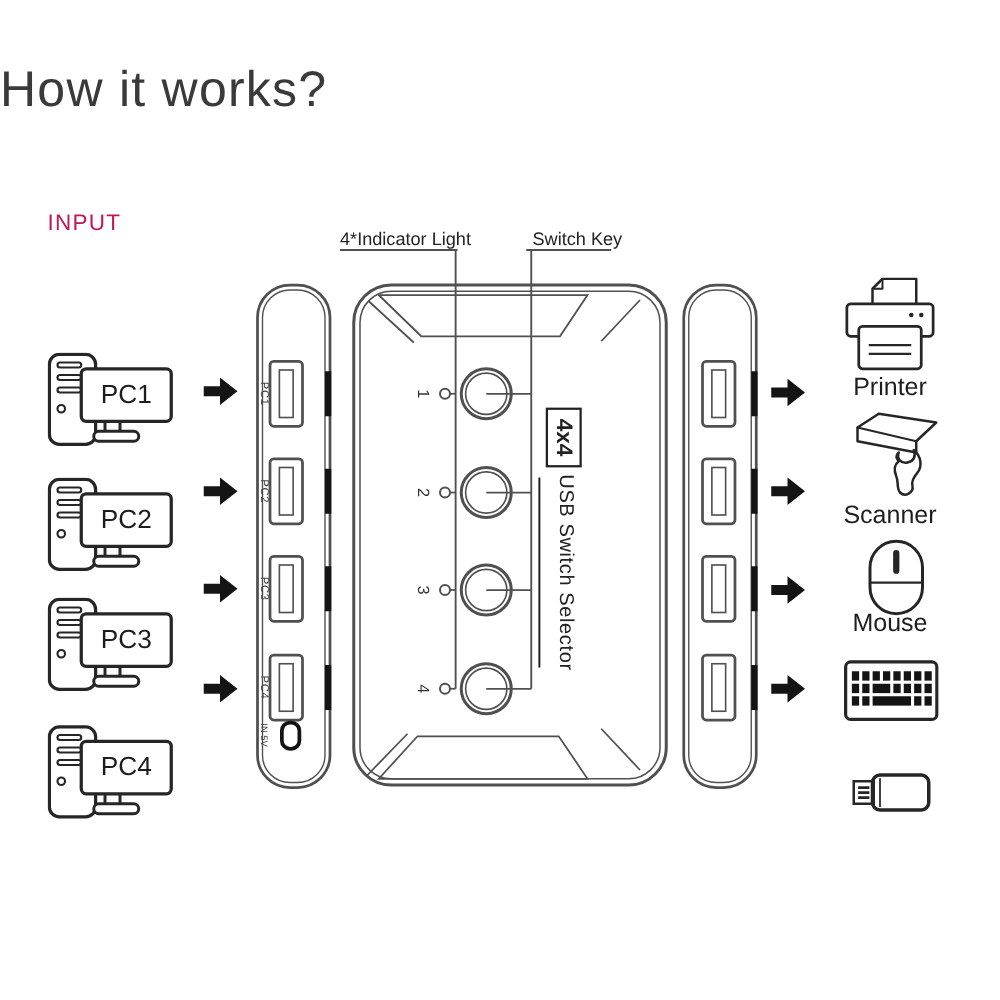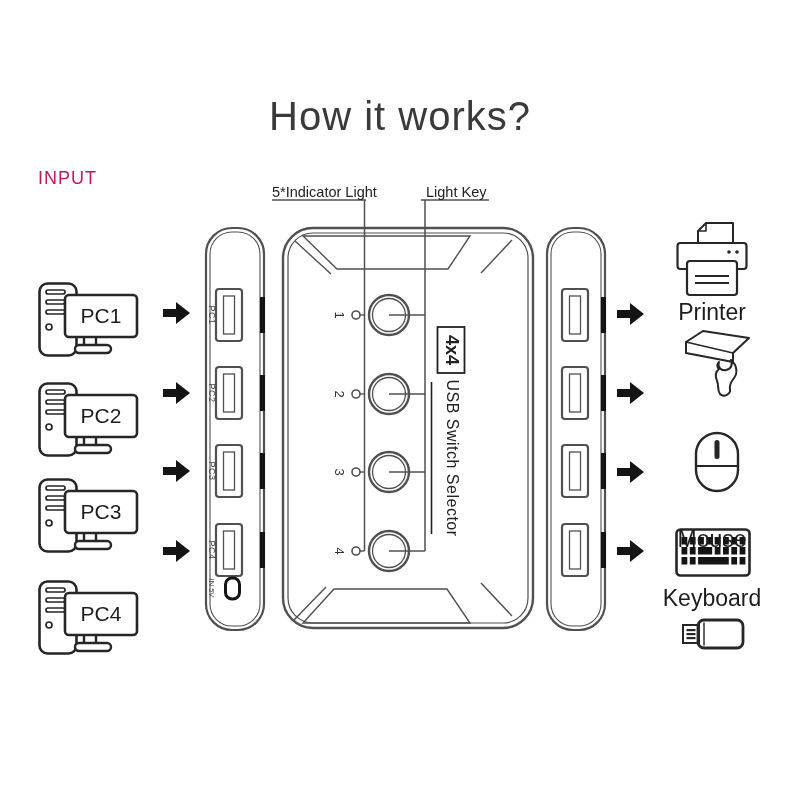--- a/index.html
+++ b/index.html
@@ -1,27 +1,27 @@
 <!DOCTYPE html>
 <html><head>
 <meta charset="utf-8">
 <style>
   html,body{margin:0;padding:0;background:#fff;}
   .stage{position:relative;width:800px;height:800px;background:#fff;overflow:hidden;
          font-family:"Liberation Sans",sans-serif;color:#222;}
   svg.layer{position:absolute;left:0;top:0;}
   .abs{position:absolute;}
-  .title{position:absolute;left:0;right:0;top:50px;text-align:center;
-         font-size:40px;color:#3a3a3a;letter-spacing:1px;margin-top:44px;}
+  .title{position:absolute;left:0;right:0;top:50px;text-align:left;
+         font-size:40px;color:#3a3a3a;letter-spacing:1px;}
   .heading{position:absolute;font-size:18px;color:#be185d;letter-spacing:1px;}
   .callout{position:absolute;font-size:14.5px;color:#222;}
   .pc-label{position:absolute;width:72px;height:42px;display:flex;align-items:center;
             justify-content:center;font-size:21px;color:#1d1d1d;}
   .out-label{position:absolute;left:642px;width:140px;text-align:center;
-             font-size:23px;color:#1d1d1d;}
+             font-size:20px;color:#1d1d1d;}
   .rot{position:absolute;white-space:nowrap;color:#333;
        transform:translate(-50%,-50%) rotate(90deg);}
   .rot-port{font-size:9px;letter-spacing:.5px;color:#444;}
   .rot-num{font-size:13px;color:#333;}
   .rot-pwr{font-size:7.5px;color:#444;}
   .rot-model{font-size:18px;font-weight:bold;color:#222;}
   .rot-name{font-size:16px;color:#222;letter-spacing:.5px;}
 </style>
 </head>
 <body>
@@ -268,22 +268,22 @@
       <rect x="5.5" y="22" width="9" height="2.2" fill="#262626" stroke="none"></rect>
       <rect x="17" y="5" width="45" height="28" rx="6" stroke-width="2.8"></rect>
       <line x1="23" y1="7.5" x2="23" y2="30.5" stroke-width="1.4"></line>
     </g>
   </svg>
 
   <div class="title">How it works?</div>
 
   <div class="heading" style="left:38px;top:168px">INPUT</div>
 
-  <div class="callout" style="left:272px;top:184px">5*Indicator Light</div>
-  <div class="callout" style="left:426px;top:184px">Light Key</div>
+  <div class="callout" style="left:272px;top:184px">4*Indicator Light</div>
+  <div class="callout" style="left:426px;top:184px">Switch Key</div>
 
   <div class="pc-label" style="left:65px;top:295px">PC1</div>
   <div class="pc-label" style="left:65px;top:395px">PC2</div>
   <div class="pc-label" style="left:65px;top:491px">PC3</div>
   <div class="pc-label" style="left:65px;top:593px">PC4</div>
 
   <div class="rot rot-port" style="left:212px;top:315px">PC1</div>
   <div class="rot rot-port" style="left:212px;top:393px">PC2</div>
   <div class="rot rot-port" style="left:212px;top:471px">PC3</div>
   <div class="rot rot-port" style="left:212px;top:550px">PC4</div>
@@ -291,16 +291,16 @@
 
   <div class="rot rot-num" style="left:339px;top:315px">1</div>
   <div class="rot rot-num" style="left:339px;top:394px">2</div>
   <div class="rot rot-num" style="left:339px;top:472px">3</div>
   <div class="rot rot-num" style="left:339px;top:551px">4</div>
 
   <div class="rot rot-model" style="left:451px;top:350px">4x4</div>
   <div class="rot rot-name" style="left:452px;top:458px">USB Switch Selector</div>
 
   <div class="out-label" style="top:299px">Printer</div>
-  <div class="out-label" style="top:526px">Mouse</div>
-  <div class="out-label" style="top:585px">Keyboard</div>
+  <div class="out-label" style="top:401px">Scanner</div>
+  <div class="out-label" style="top:488px">Mouse</div>
 
 </div>
 
 </body></html>

